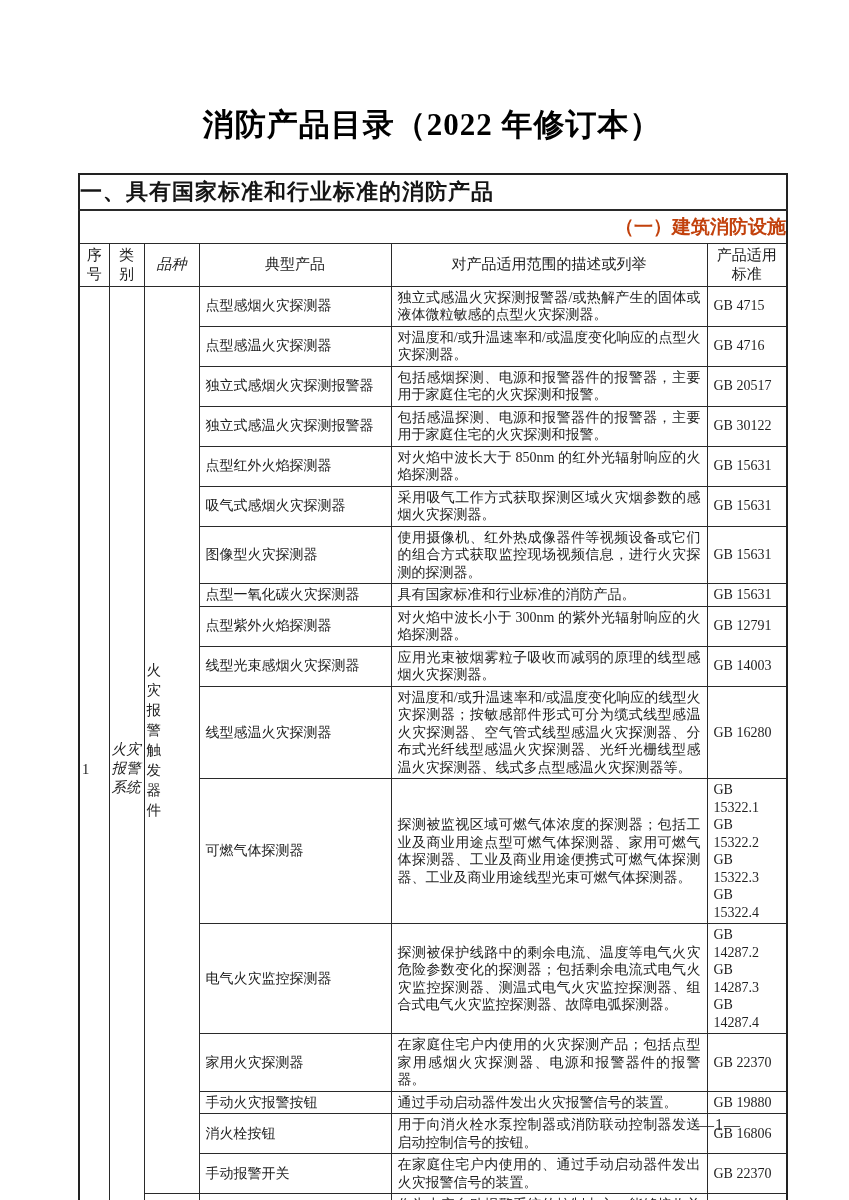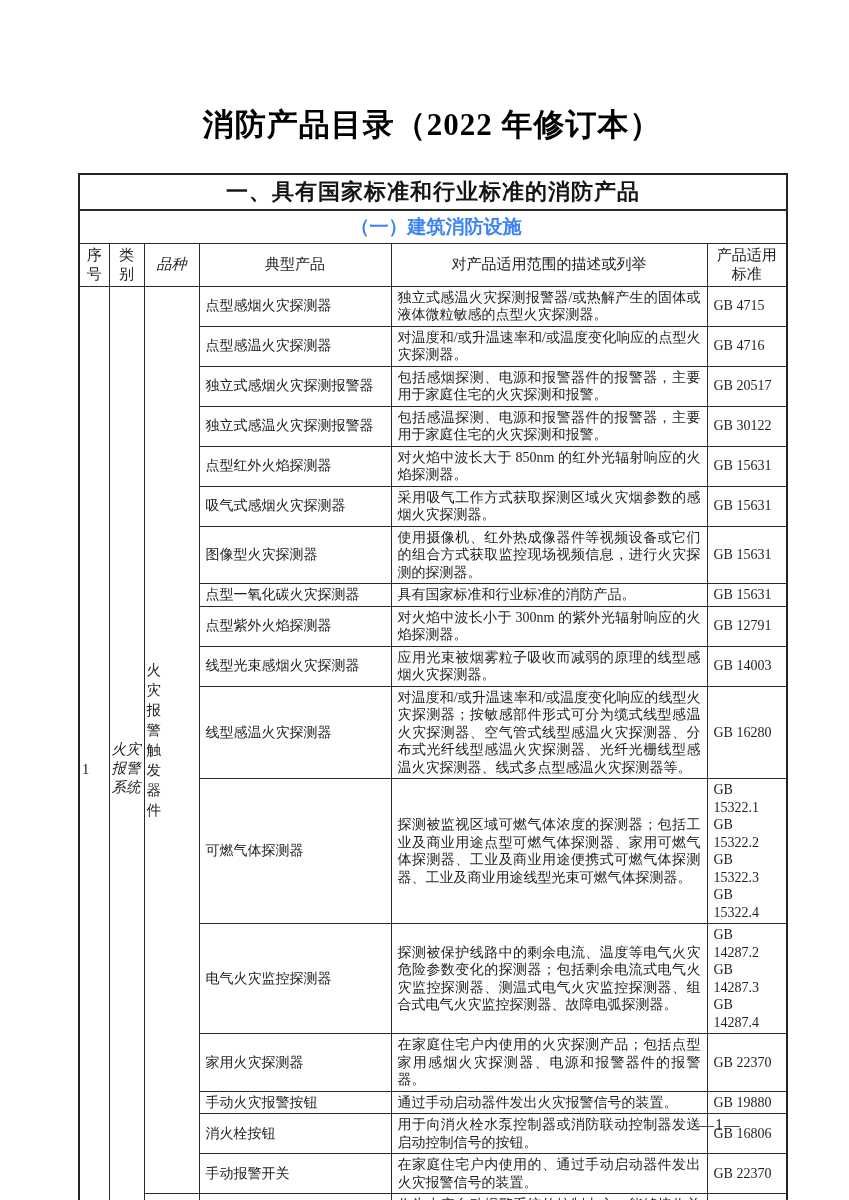--- a/index.html
+++ b/index.html
@@ -37,36 +37,35 @@
 
   .catalog-table td, .catalog-table th {
     border: 1.6px solid #2a2a2a;
     vertical-align: middle;
     font-weight: normal;
   }
   .catalog-table { border: 2px solid #222; }
 
   tr.section-heading-row td {
     height: 36px;
-    text-align: center;
     font-family: "Liberation Sans", "DejaVu Sans", sans-serif;
     font-weight: bold;
     font-size: 22px;
     letter-spacing: 1px;
     color: #151515;
     border-bottom-width: 2px;
   }
   tr.subsection-row td {
     height: 33px;
-    text-align: center;
+    text-align: right;
     padding-left: 6px;
     font-family: "Liberation Sans", "DejaVu Sans", sans-serif;
     font-weight: bold;
     font-size: 19px;
-    color: #3b82f6;
+    color: #c2410c;
   }
   tr.col-header-row th {
     height: 43px;
     text-align: center;
     font-size: 15px;
     line-height: 19px;
     padding: 2px 3px;
     color: #1d1d1d;
   }
   .catalog-table td.cell {

